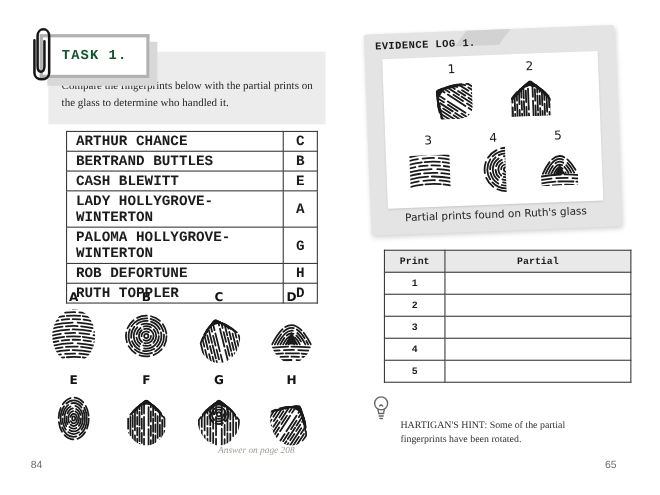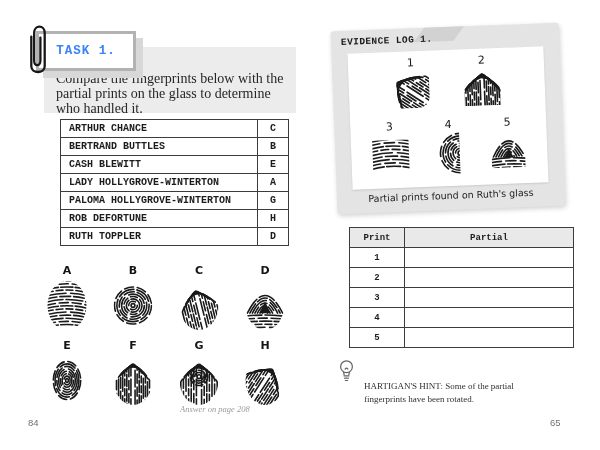--- a/index.html
+++ b/index.html
@@ -4,38 +4,38 @@
 <style>
   html,body{margin:0;padding:0;background:#ffffff;}
   #stage{position:relative;width:600px;height:450px;background:#ffffff;overflow:hidden;
          font-family:"Liberation Sans",sans-serif;}
   .mono{font-family:"Liberation Mono","DejaVu Sans Mono",monospace;}
   .serif{font-family:"Liberation Serif","DejaVu Serif",serif;}
   .hand{font-family:"DejaVu Sans","Liberation Sans",sans-serif;}
 
   
   #instruction-panel{position:absolute;left:44px;top:47px;width:252px;height:66px;background:#ececec;}
-  #instruction-text{position:absolute;left:12px;top:24px;width:236px;font-size:14px;line-height:15px;color:#26262a;}
+  #instruction-text{position:absolute;left:12px;top:24px;width:236px;font-size:10px;line-height:15px;color:#26262a;}
   #task-box{position:absolute;left:36px;top:31px;width:94px;height:34px;background:#ffffff;
             border:3px solid #b2b2b2;box-shadow:7px 7px 0 #d8d8d8;
             display:flex;align-items:center;justify-content:center;}
-  #task-box span{font-size:12.5px;font-weight:bold;letter-spacing:1px;color:#3b82f6;}
+  #task-box span{font-size:12.5px;font-weight:bold;letter-spacing:1px;color:#14532d;}
   #paperclip{position:absolute;left:27px;top:21px;}
   #suspect-table-wrap{position:absolute;left:60px;top:119px;}
   table.stable{border-collapse:collapse;background:#fff;}
-  table.stable td{border:1px solid #3c3c3c;font-size:10px;font-weight:bold;color:#1c1c1c;
+  table.stable td{border:1px solid #3c3c3c;font-size:13px;font-weight:bold;color:#1c1c1c;
                   font-family:"Liberation Mono","DejaVu Sans Mono",monospace;height:15px;}
   table.stable td.name{width:182px;padding:1px 6px 1px 8px;}
   table.stable td.letter{width:28px;text-align:center;}
   #fp-grid{position:absolute;left:34px;top:264px;width:264px;display:grid;
            grid-template-columns:repeat(4,66px);grid-auto-rows:auto;justify-content:space-between;row-gap:6px;}
   .fp-cell{display:flex;flex-direction:column;align-items:center;}
   .fp-label{font-size:11px;font-weight:bold;color:#141414;height:14px;line-height:14px;}
   .fp-cell svg{display:block;}
-  #answer-note{position:absolute;left:180px;top:404px;width:130px;text-align:left;
+  #answer-note{position:absolute;left:168px;top:404px;width:130px;text-align:center;
                font-style:italic;font-size:8.5px;color:#98a098;}
   #page-num-left{position:absolute;left:28px;top:417px;font-size:9.5px;color:#707070;}
 
   
   #folder{position:absolute;left:334px;top:27px;width:228px;height:183px;background:#e4e4e4;
           border-radius:3px;transform:rotate(-2.2deg);transform-origin:50% 50%;
           box-shadow:1px 2px 5px rgba(0,0,0,0.18);}
   #folder-notch{position:absolute;left:88px;top:0px;width:40px;height:14px;background:#d2d2d2;
                 transform:skewX(-38deg);}
   #evidence-label{position:absolute;left:10px;top:6px;font-size:9.5px;font-weight:bold;

